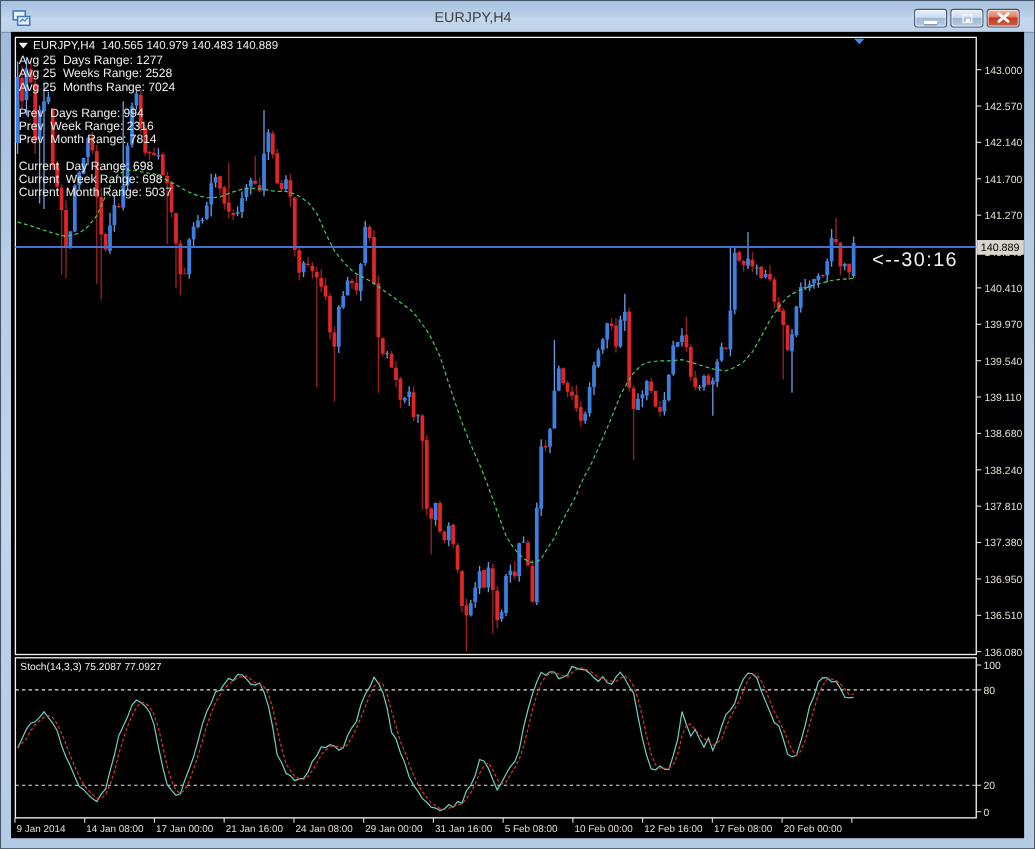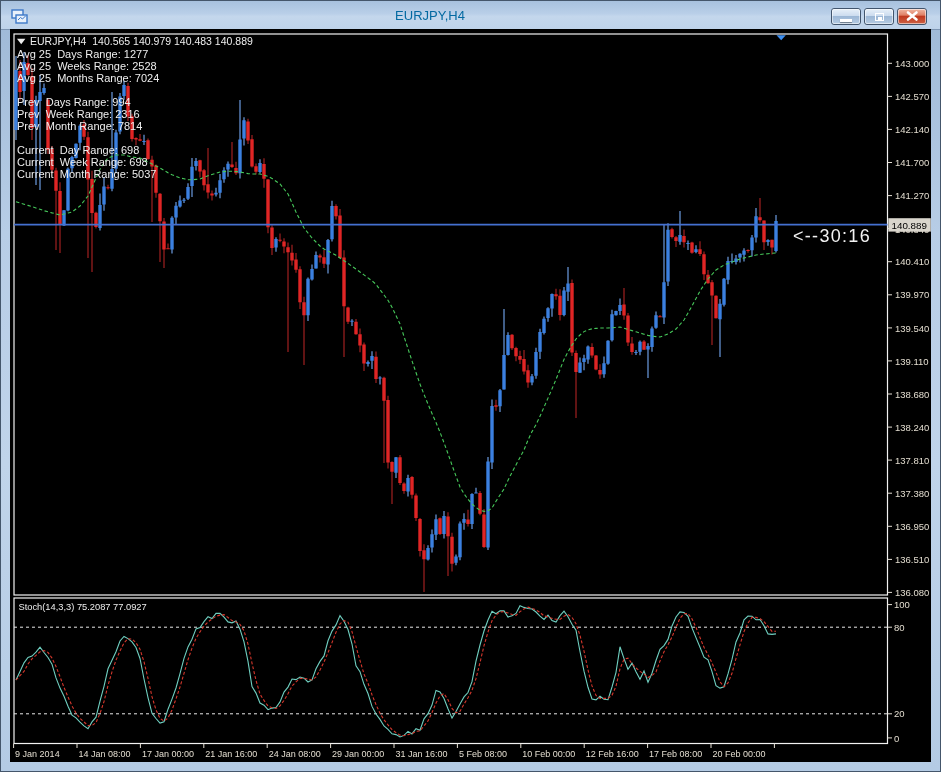--- a/index.html
+++ b/index.html
@@ -4,21 +4,21 @@
 <style>
   html,body{margin:0;padding:0;width:941px;height:772px;overflow:hidden;
     font-family:"Liberation Sans",sans-serif;}
   #win{position:absolute;left:0;top:0;width:941px;height:772px;
     background:linear-gradient(#9db8d6,#b7cde6 30%,#c0d4ea 60%,#b4cbe4);
     box-sizing:border-box;border:1px solid #44566b;}
   #titlebar{position:absolute;left:1px;top:1px;width:939px;height:28px;
     background:linear-gradient(#a7c1de,#b9cfe8 45%,#c4d7ec 55%,#bed3ea);
     border-bottom:1px solid #7d95b2;}
   #title{position:absolute;left:0;top:8px;width:860px;text-align:center;
-    font-size:13px;color:#0369a1;}
+    font-size:13px;color:#404040;}
   #client{position:absolute;left:10px;top:29px;width:921px;height:733px;background:#000;}
   .btn{position:absolute;top:8px;width:30px;height:17px;box-sizing:border-box;
     border:1px solid #42556d;border-radius:3px;}
   #bmin{left:831px;background:linear-gradient(#e7f0f9,#ccdcef 45%,#9db8d6 50%,#b6cbe2);}
   #bmax{left:864px;background:linear-gradient(#e7f0f9,#ccdcef 45%,#9db8d6 50%,#b6cbe2);}
   #bclose{left:897px;background:linear-gradient(#f0b8a4,#e08268 40%,#c03a20 50%,#cc6144);}
   .btn .inner{position:absolute;left:0;top:0;right:0;bottom:0;border:1px solid rgba(255,255,255,.55);border-radius:2px;}
   #bmin .glyph{position:absolute;left:8px;top:10px;width:12px;height:3px;background:#fff;box-shadow:0 1px 1px rgba(0,0,0,.4);}
   #bmax .glyph{position:absolute;left:10px;top:4px;width:7px;height:6px;border:1.6px solid #fff;}
   #bmax .glyph2{position:absolute;left:12.5px;top:8px;width:4px;height:2.5px;background:#fff;}

